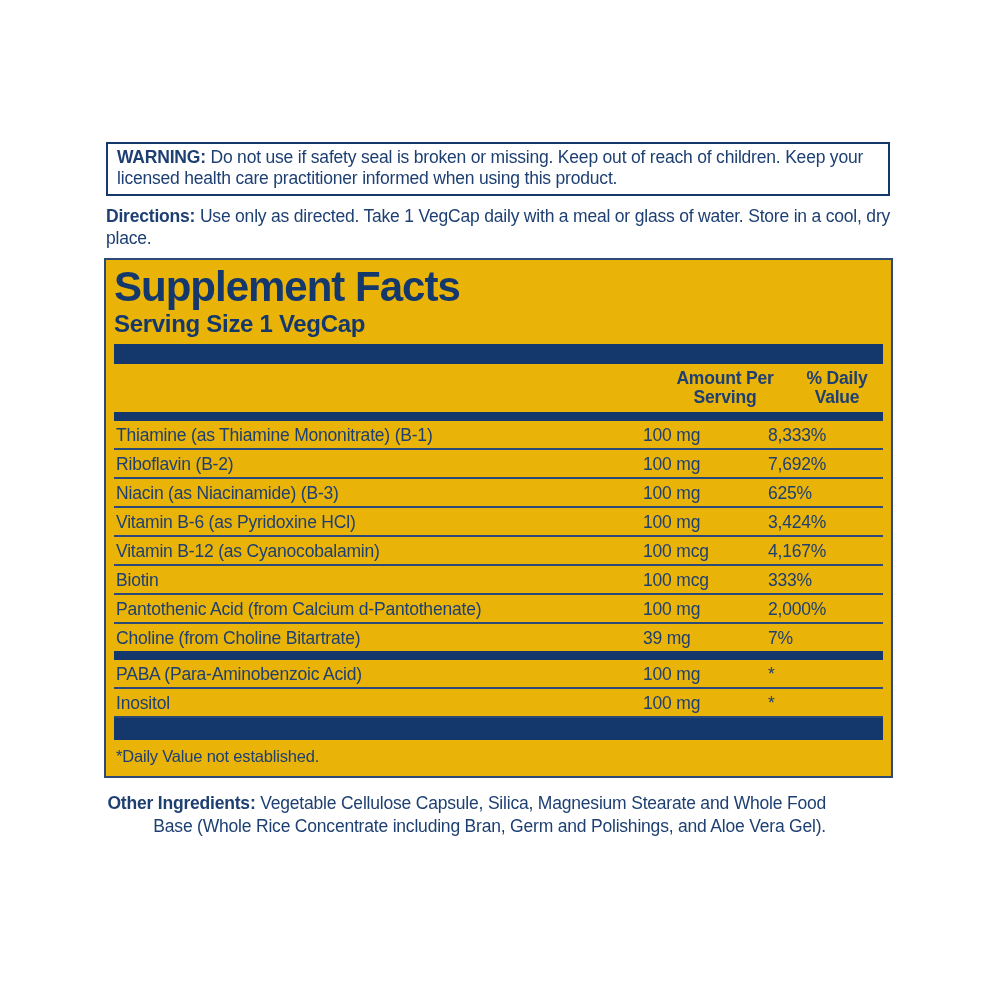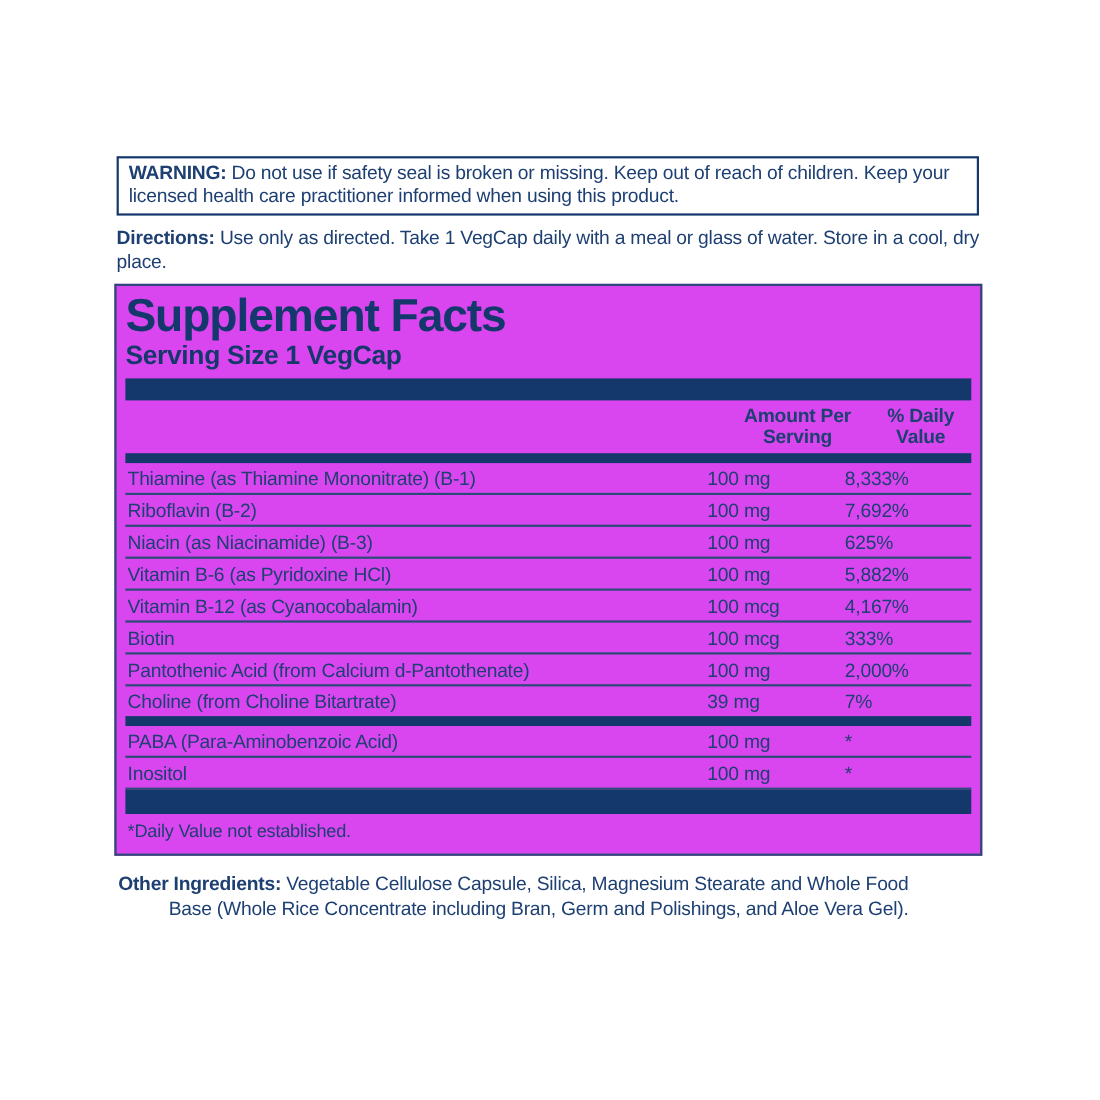--- a/index.html
+++ b/index.html
@@ -29,21 +29,21 @@
     font-size: 17.5px; line-height: 21.5px;
     letter-spacing: -0.2px;
   }
   .directions b { font-weight: 700; }
 
   
   .facts-panel {
     position: absolute; left: 104px; top: 258px; width: 789px;
     border: 2px solid #2c4a77;
     padding: 4px 8px 10px 8px;
-    background: #d946ef;
+    background: #eab308;
   }
   .facts-title {
     font-size: 42px; font-weight: 700; letter-spacing: -1px;
     line-height: 46px; color: #14386b;
   }
   .facts-serving {
     font-size: 24px; font-weight: 700; letter-spacing: -0.3px;
     line-height: 27px; color: #14386b;
   }
   .bar { background: #14386b; width: 100%; }
@@ -138,21 +138,21 @@
     </div>
     <div class="cell dv">625%</div>
   </div>
 
   <div class="row">
     <div class="cell name">Vitamin B-6 (as Pyridoxine HCl)</div>
     <div class="cell amount">
       <div>100 mg</div>
 
     </div>
-    <div class="cell dv">5,882%</div>
+    <div class="cell dv">3,424%</div>
   </div>
 
 
   <div class="row">
     <div class="cell name">Vitamin B-12 (as Cyanocobalamin)</div>
     <div class="cell amount">
       <div>100 mcg</div>
 
     </div>
     <div class="cell dv">4,167%</div>

